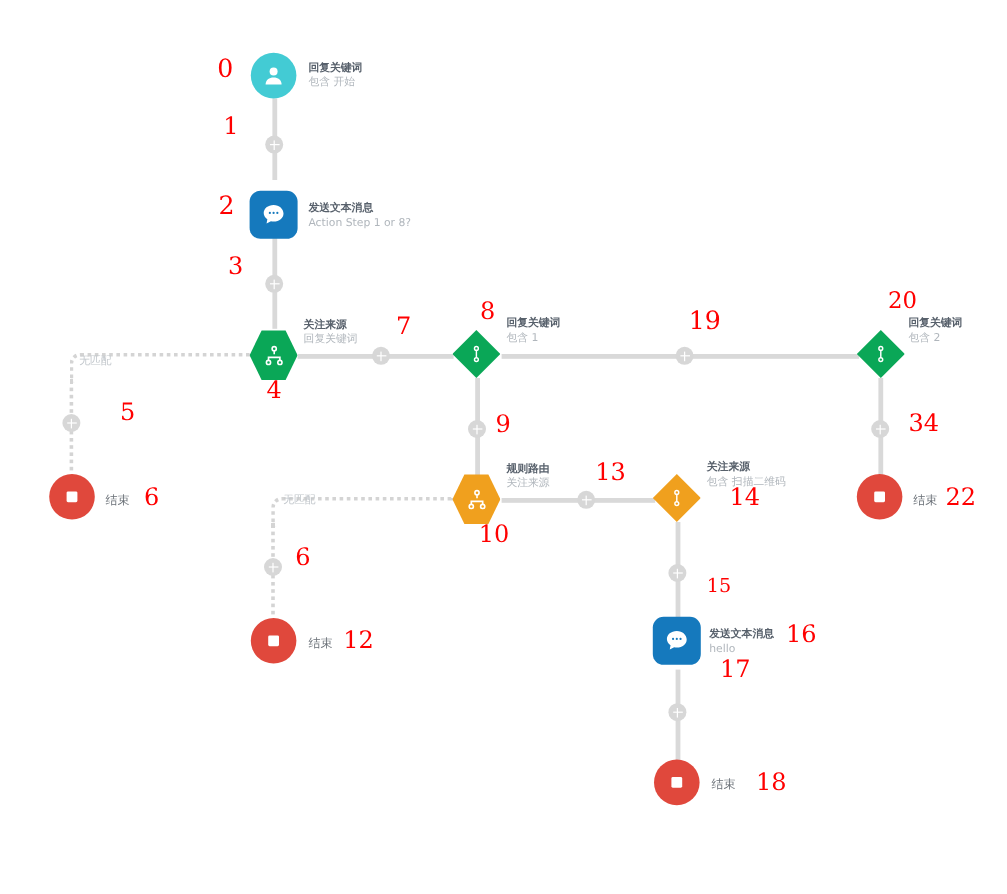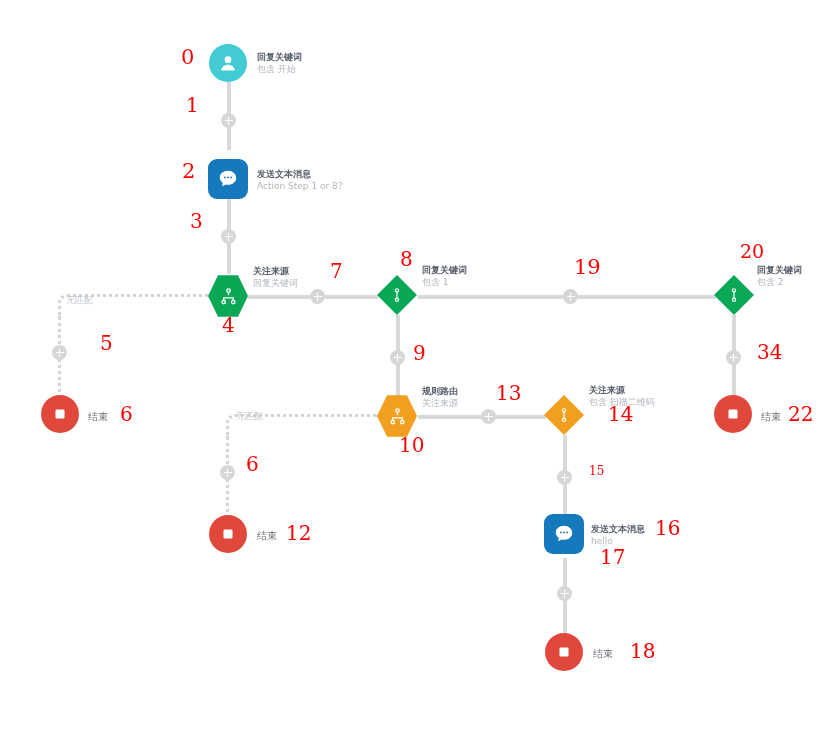--- a/index.html
+++ b/index.html
@@ -241,21 +241,21 @@
         <circle cx="12" cy="19" r="2.4" fill="none" stroke="#ffffff" stroke-width="1.8"></circle>
         <path d="M12 7.4v9.2" stroke="#ffffff" stroke-width="1.8"></path>
       </svg>
     </div>
   </div>
   <div class="label" style="left:589px;top:384px;">
     <div class="t">关注来源</div>
     <div class="s">包含 扫描二维码</div>
   </div>
   <div class="idx" style="left:608px;top:402px;font-size:20px;">14</div>
-  <div class="idx" style="left:589px;top:464px;font-size:12px;">15</div>
+  <div class="idx" style="left:589px;top:478px;font-size:16px;">15</div>
 
   <div class="node" style="left:544px;top:514px;">
     <div class="rounded-node">
       <svg class="ico" width="22" height="22" viewBox="0 0 24 24">
         <path d="M12 3C6.8 3 3 6.3 3 10.3c0 2.3 1.3 4.4 3.3 5.7L5.6 20l4-2.1c.8.2 1.6.3 2.4.3 5.2 0 9-3.3 9-7.4S17.2 3 12 3z" fill="#ffffff"></path>
         <circle cx="8.6" cy="10.3" r="1" fill="#1579bd"></circle>
         <circle cx="12" cy="10.3" r="1" fill="#1579bd"></circle>
         <circle cx="15.4" cy="10.3" r="1" fill="#1579bd"></circle>
       </svg>
     </div>

